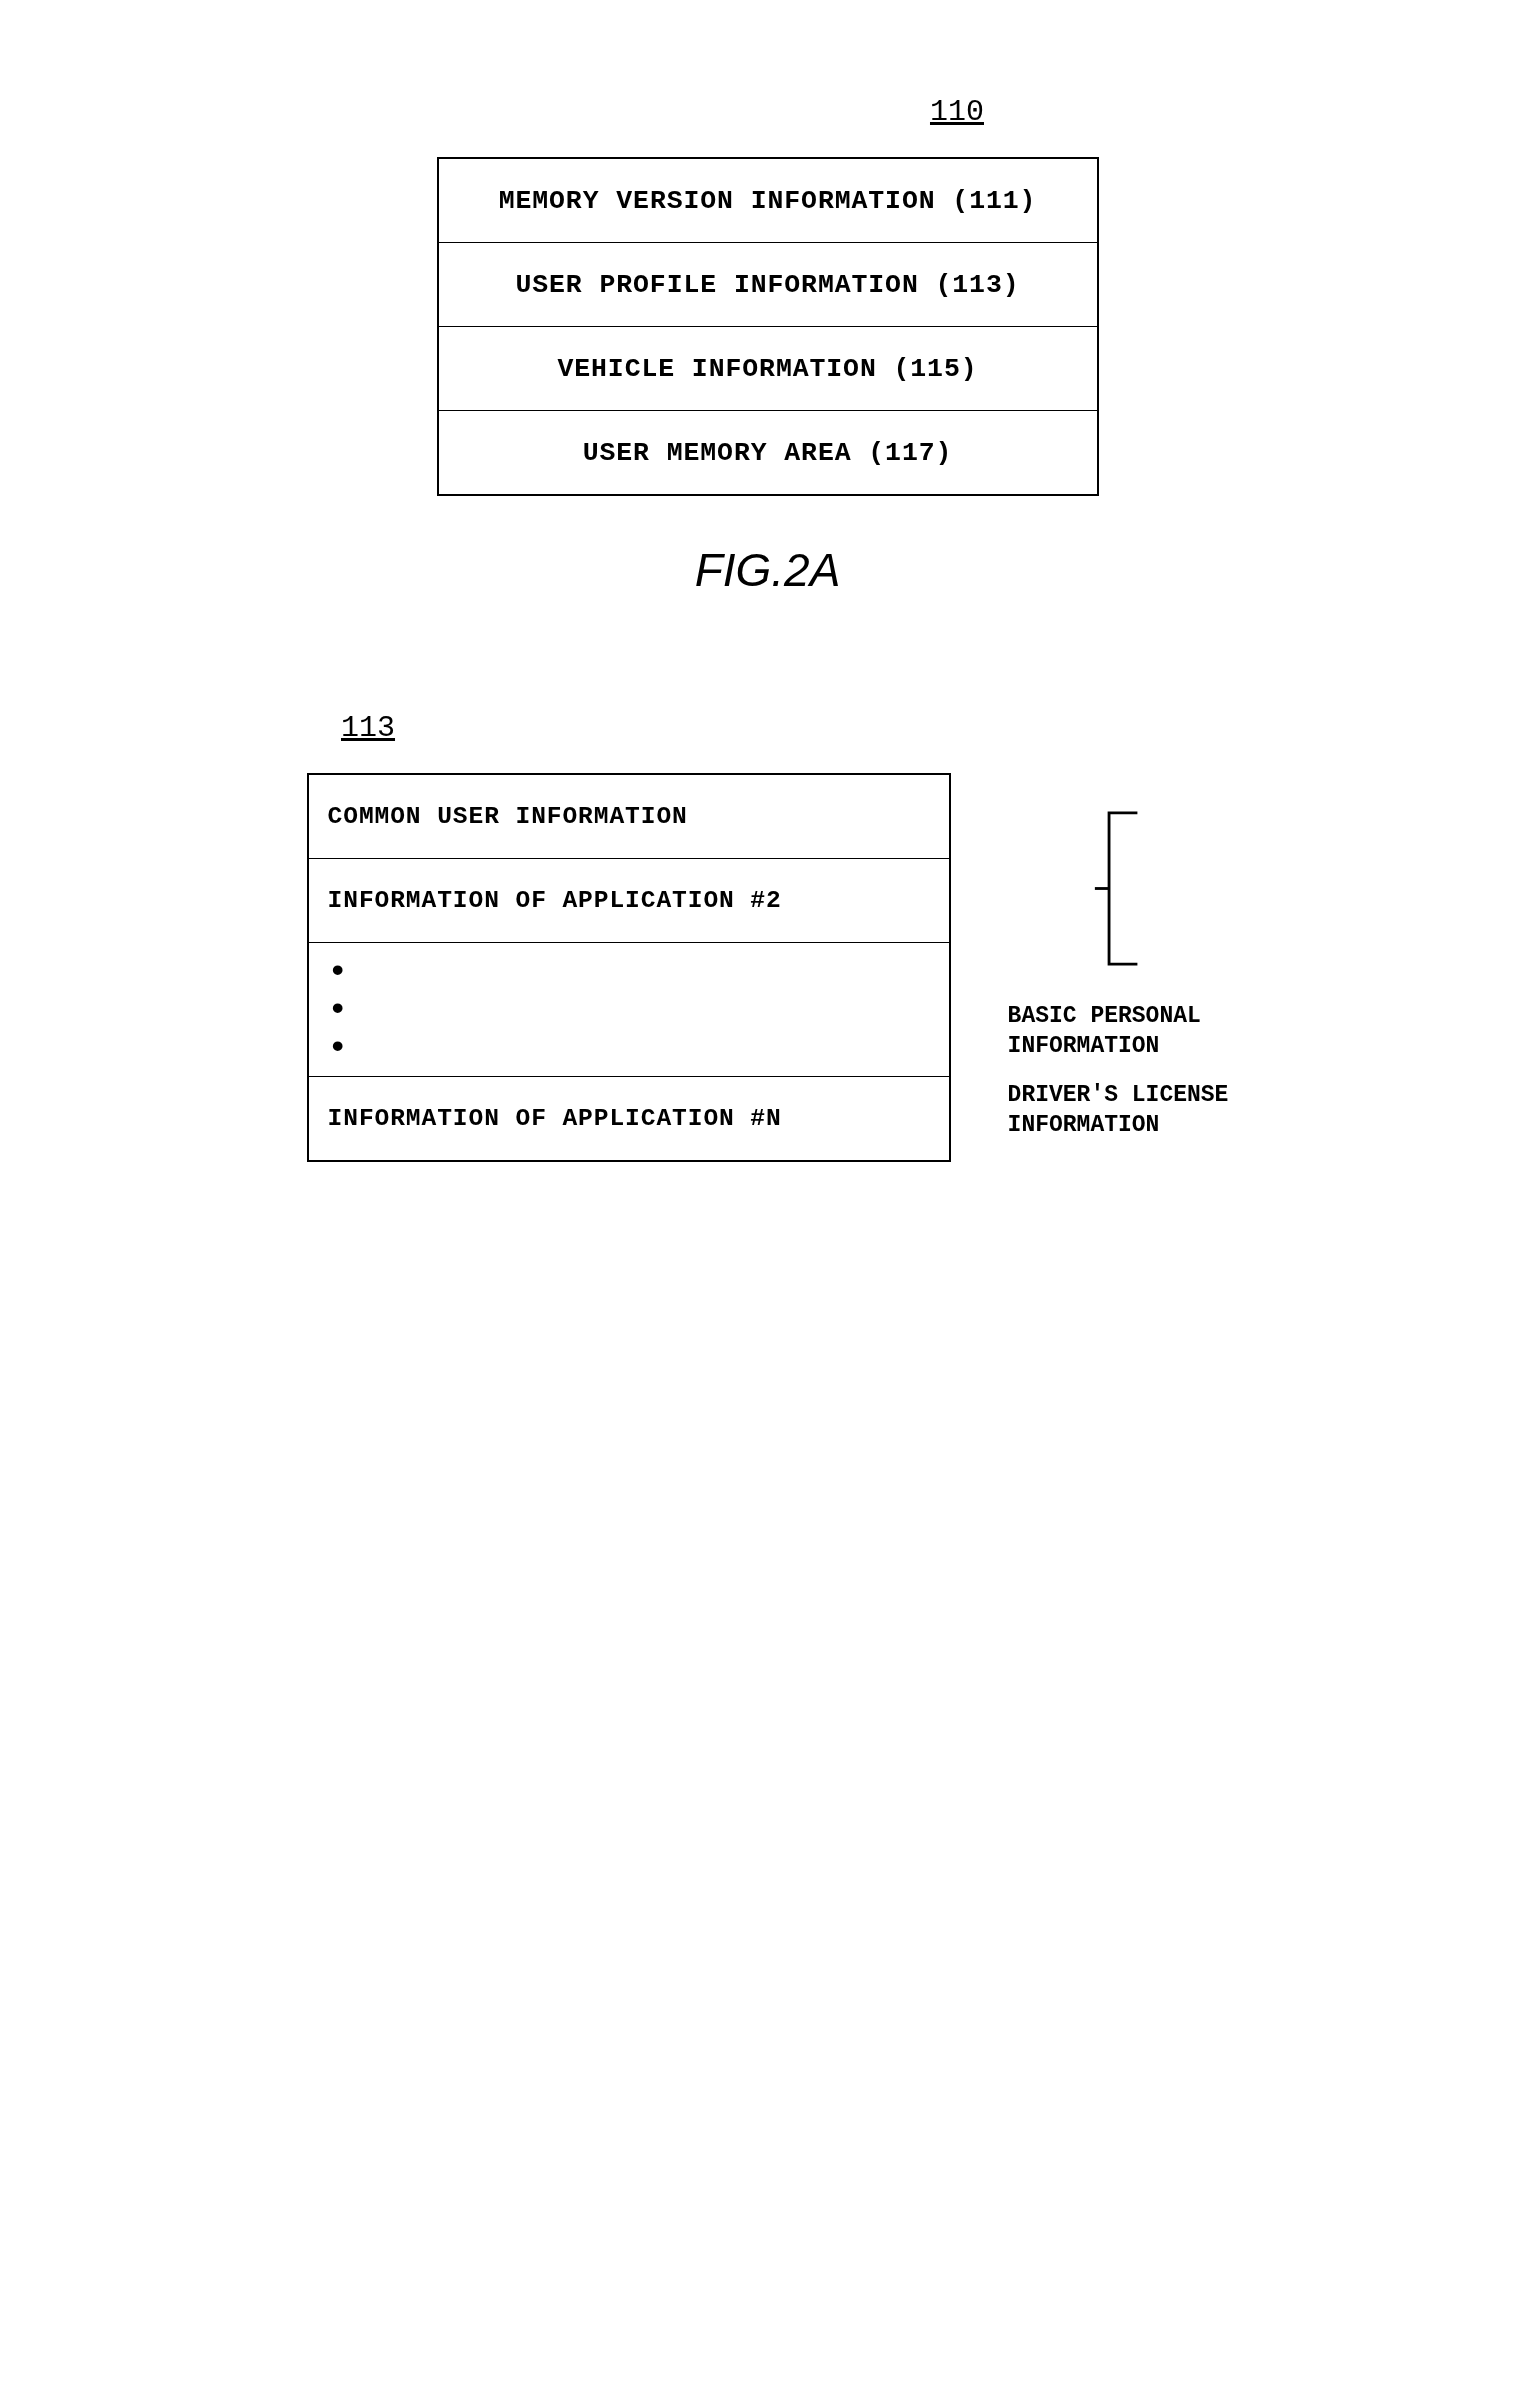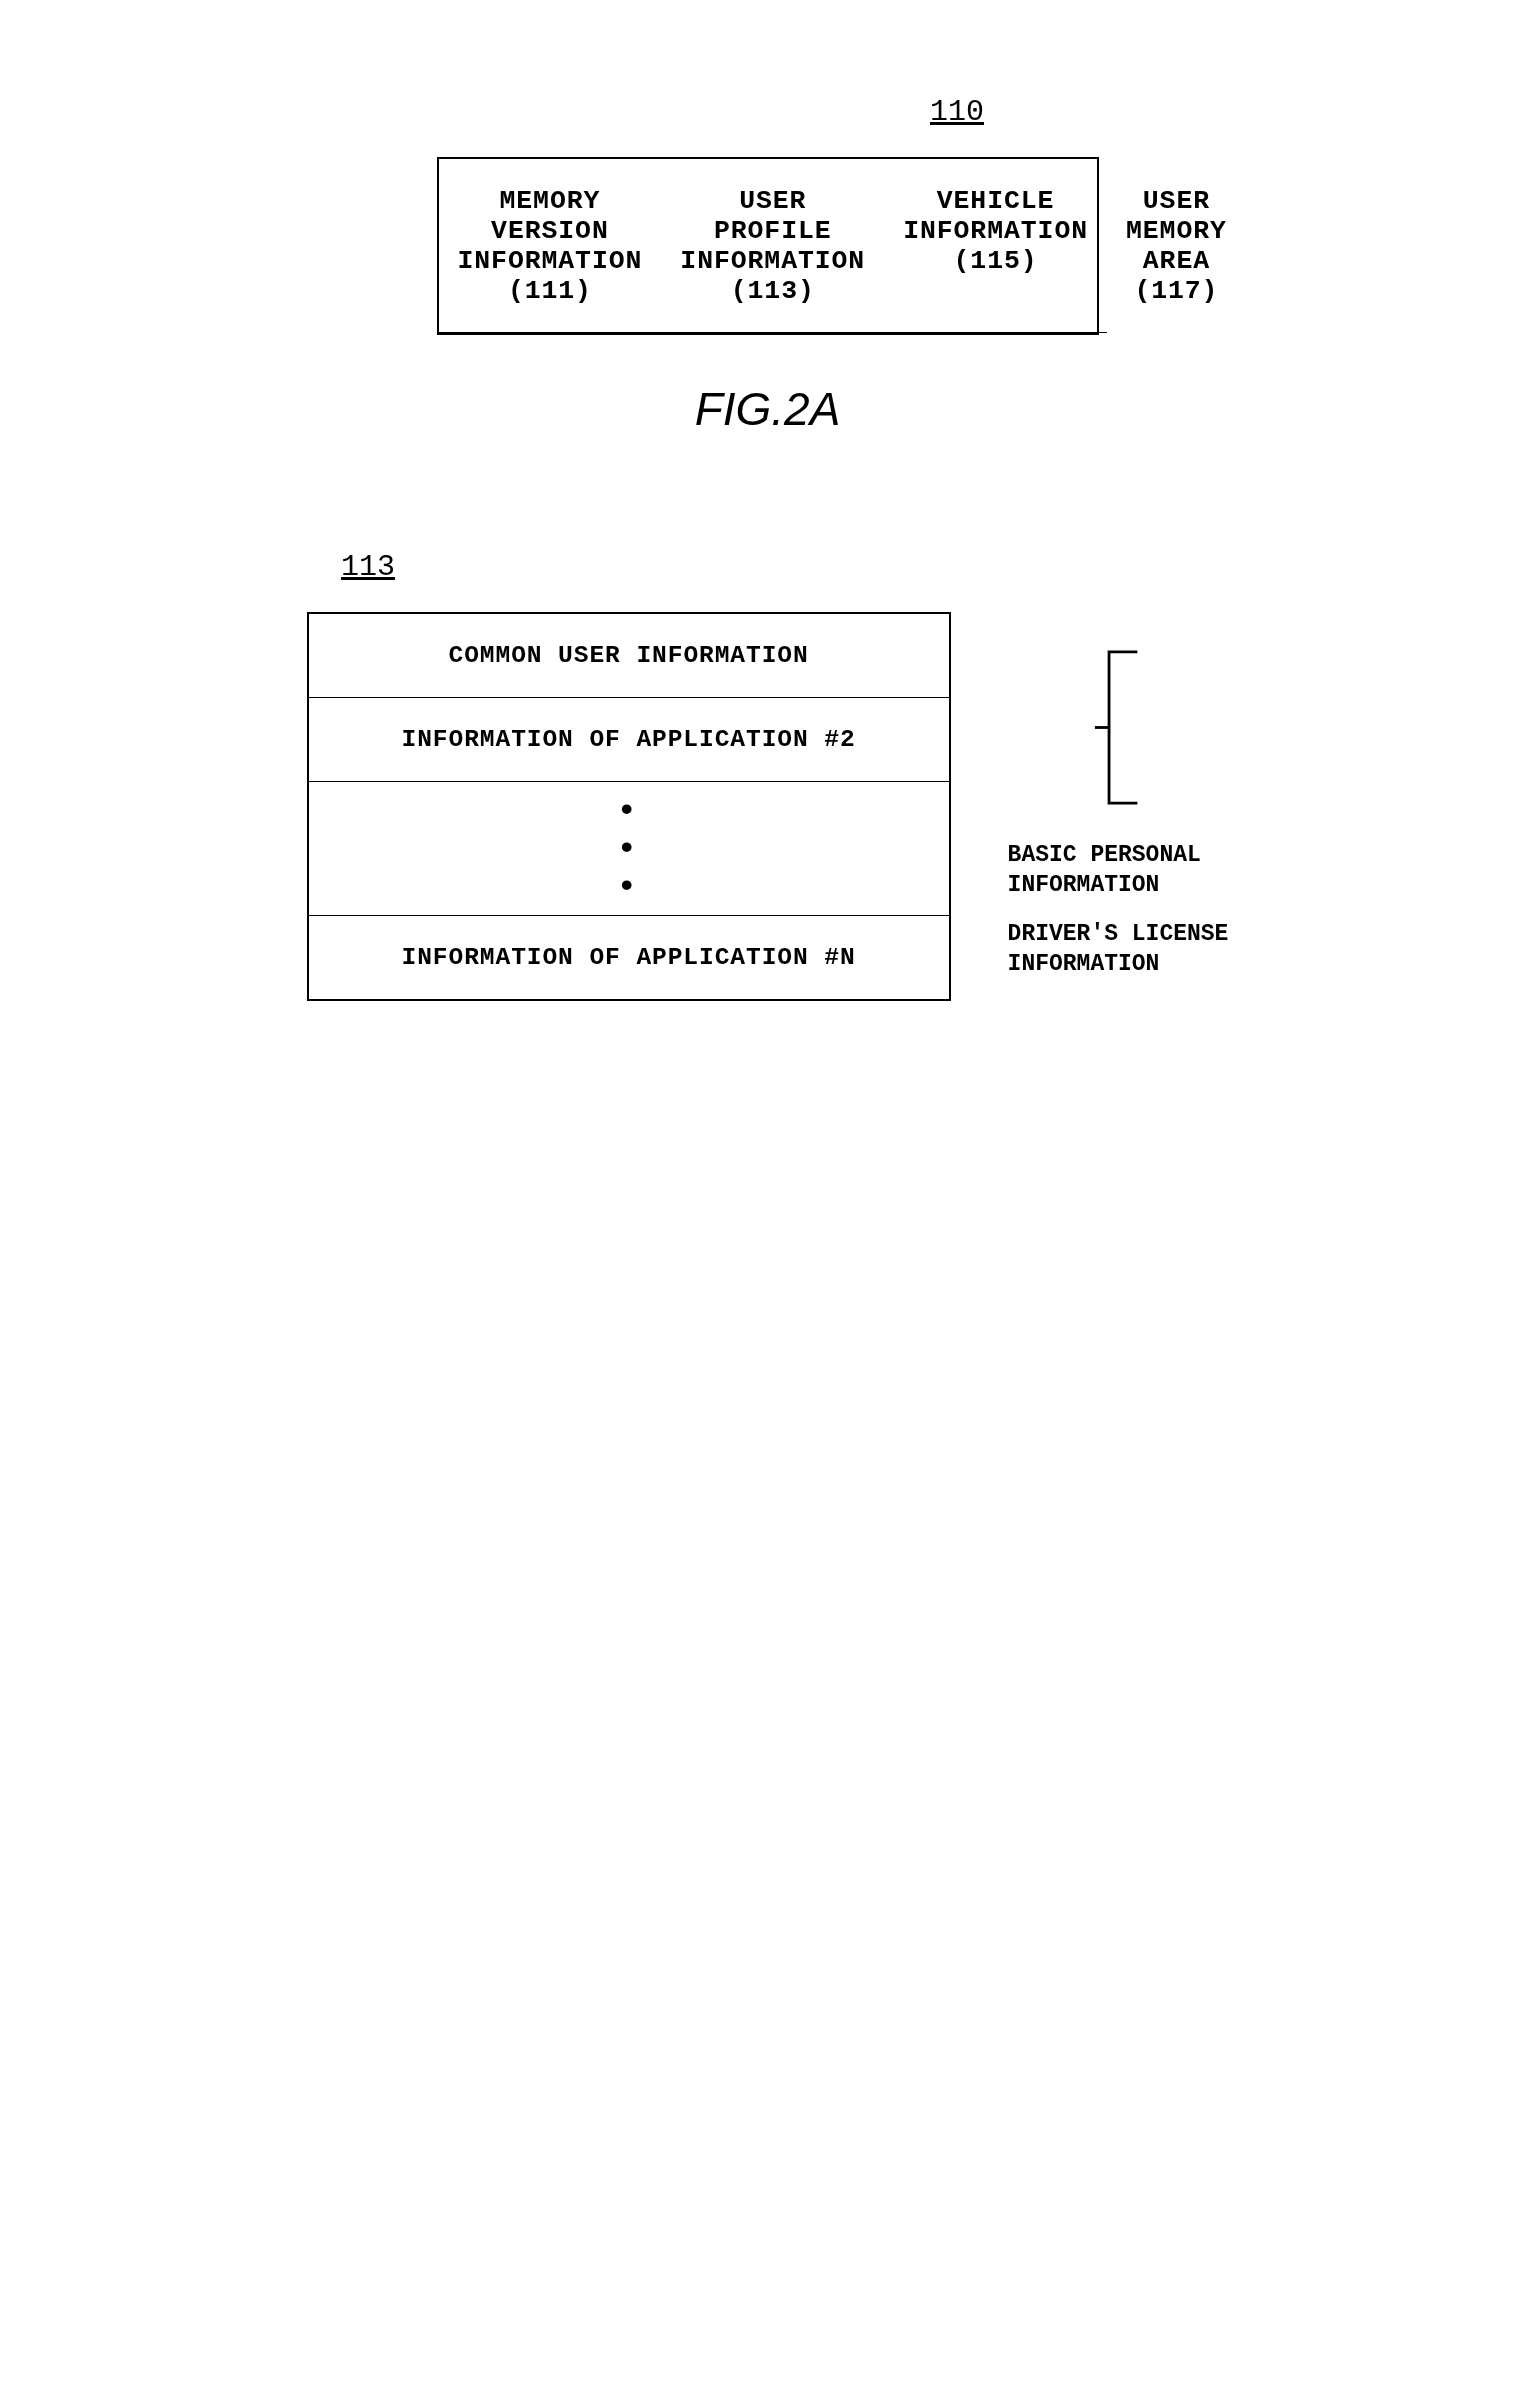--- a/index.html
+++ b/index.html
@@ -39,21 +39,21 @@
       text-decoration: underline;
       margin-bottom: 28px;
       align-self: center;
       margin-left: 379px;
     }
 
     .diagram-box-2a {
       border: 2.8px solid #000;
       width: 662px;
       display: flex;
-      flex-direction: row;
+      flex-direction: column;
     }
 
     .diagram-row {
       border-bottom: 1.9px solid #000;
       padding: 26.5px 19px;
       text-align: center;
       font-size: 26.5px;
       font-family: 'Courier New', Courier, monospace;
       font-weight: bold;
       letter-spacing: 0.9px;
@@ -101,21 +101,21 @@
       border: 2.8px solid #000;
       width: 644px;
       display: flex;
       flex-direction: column;
       flex-shrink: 0;
     }
 
     .diagram-row-2b {
       border-bottom: 1.9px solid #000;
       padding: 28px 19px;
-      text-align: center;
+      text-align: left;
       font-size: 24.6px;
       font-family: 'Courier New', Courier, monospace;
       font-weight: bold;
       letter-spacing: 0.9px;
     }
 
     .diagram-row-2b.dots-row {
       font-size: 34px;
       padding: 9.5px 19px;
       letter-spacing: 3.8px;

